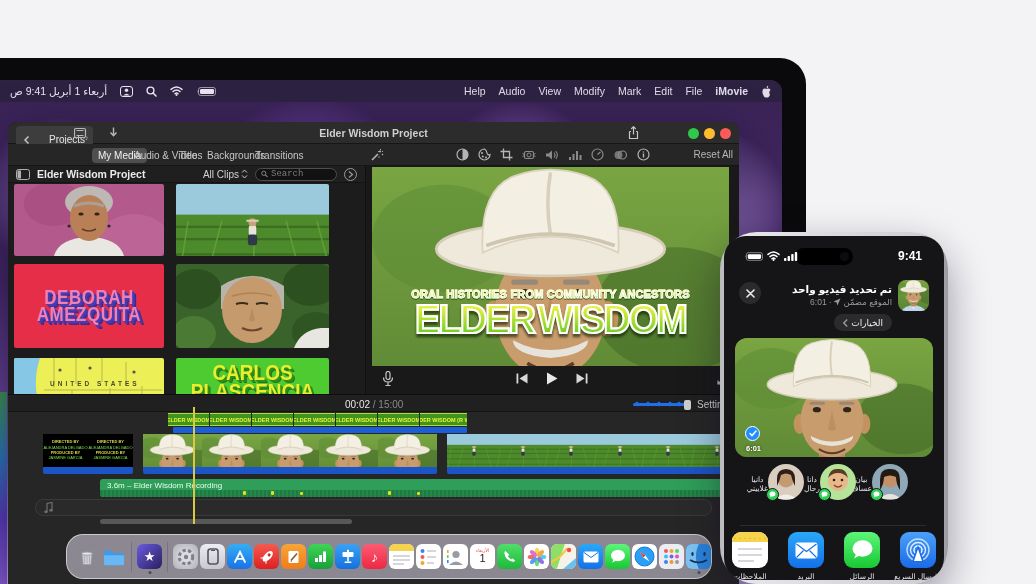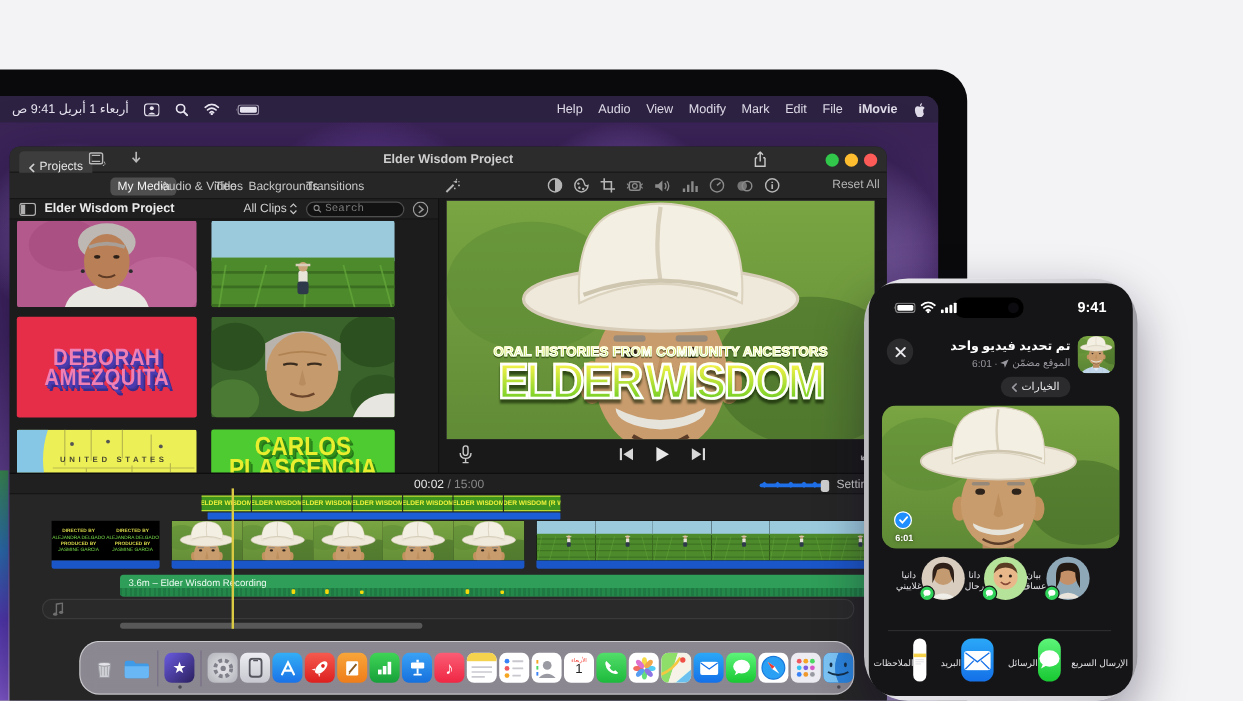--- a/index.html
+++ b/index.html
@@ -22,21 +22,21 @@
 .left-strip{left:0;top:312px;width:7px;height:192px;background:linear-gradient(180deg,#3f9a55,#2f7ac0 35%,#5b3fc0 65%,#8a5fd8)}
 
 .menubar{left:0;top:0;width:782px;height:22px;background:rgba(44,34,62,.85);display:flex;align-items:center;justify-content:space-between;padding:0 10px;color:#e9e6f2;font-size:10.5px}
 .mb-left,.mb-right{display:flex;align-items:center;gap:13px}
 .mb-right span{opacity:.95}
 .mb-app{font-weight:bold}
 .mi{display:inline-flex;align-items:center}
 
 .win{left:8px;top:42px;width:731px;height:462px;background:#1e1e1e;border-radius:9px 9px 0 0;box-shadow:0 18px 50px rgba(10,0,30,.55);overflow:hidden}
 .titlebar{left:0;top:0;width:731px;height:22px;background:#2c2c2c;border-bottom:1px solid #161616}
-.backpill{left:8px;top:3.5px;height:28px;background:#3d3d3d;border-radius:4px;padding:0 8px;display:flex;align-items:center;gap:4px;color:#e6e6e6;font-size:10px}
+.backpill{left:8px;top:3.5px;height:28px;background:#3d3d3d;border-radius:4px;padding:0 8px;display:flex;align-items:center;gap:20px;color:#e6e6e6;font-size:10px}
 .tb-ic{top:4px;color:#b8b8b8}
 .wtitle{left:0;right:0;top:5px;text-align:center;color:#cfcfcf;font-size:10.5px;font-weight:bold}
 .lights{right:8px;top:6px;display:flex;gap:5px}
 .lt{width:11px;height:11px;border-radius:50%}
 
 .toolrow{left:0;top:22px;width:731px;height:22px;background:#262626;border-bottom:1px solid #151515}
 .tab{top:3.5px;font-size:10px;color:#c6c6c6;height:15px;display:flex;align-items:center;padding:0 6px;border-radius:4px}
 .tab.sel{background:#4f4f4f;color:#f2f2f2;font-weight:normal}
 .vicons{top:4px;display:flex;gap:9px;align-items:center}
 .reset{right:6px;top:5px;font-size:10px;color:#b5b5b5}
@@ -50,21 +50,21 @@
 .grid{left:0;top:61px;width:357px;height:211px;background:#1c1c1c;overflow:hidden}
 .thumb{overflow:hidden;border-radius:2px}
 .tcard{display:flex;flex-direction:column;align-items:center;justify-content:center;line-height:1}
 .deb{background:#e62e49}
 .deb div{font-weight:900;font-size:17px;letter-spacing:.5px;color:#f07fb4;text-shadow:1px 1px 0 #4b3bb0,2px 2px 0 #4b3bb0,3px 3px 0 #43349e,4px 4px 0 #3a2c8c;transform:scaleY(1.15)}
 .car{background:#4ecb30;justify-content:flex-start;padding-top:5px}
 .car div{font-weight:900;font-size:19px;color:#e9ef2e;text-shadow:1px 1px 0 #2f8f1a,2px 2px 0 #2f8f1a,3px 3px 0 #27761a;transform:scaleY(1.15)}
 .maptxt{left:36px;top:22px;font-size:6.5px;letter-spacing:3px;color:#4a4a30;font-weight:bold}
 
 .viewerbg{left:357px;top:44px;width:374px;height:228px;background:#191919;border-left:1px solid #101010}
-.vframe{left:364px;top:45px;width:357px;height:199px;overflow:hidden;background:#404040}
+.vframe{left:364px;top:45px;width:357px;height:199px;overflow:hidden;background:#6d28d9}
 .ovl-top{left:0;right:0;top:121px;text-align:center;font-size:11px;font-weight:900;letter-spacing:.2px}
 .ovl-main{left:0;right:0;top:131px;text-align:center;font-size:38px;font-weight:900;letter-spacing:-2px;word-spacing:-5px;transform:scaleY(1.08)}
 .gtx{background:linear-gradient(180deg,#f7f440 12%,#8fd61e 88%);-webkit-background-clip:text;background-clip:text;color:transparent;-webkit-text-stroke:1px #fff;filter:drop-shadow(0 1.5px 0 rgba(15,35,0,.55))}
 .gtx2{background:linear-gradient(180deg,#f7f34a 15%,#5cc81e 90%);-webkit-background-clip:text;background-clip:text;color:transparent;-webkit-text-stroke:2px #fff;filter:drop-shadow(0 3px 1px rgba(10,25,0,.6))}
 .vctrl{left:357px;top:244px;width:374px;height:28px;display:flex;align-items:center}
 .transport{left:0;right:0;top:6px;display:flex;gap:18px;justify-content:center;align-items:center}
 
 .tlhead{left:0;top:272px;width:731px;height:18px;background:#202020;border-top:1px solid #0e0e0e;border-bottom:1px solid #151515}
 .tcode{left:337px;top:4px;font-size:10px;color:#e8e8e8;font-weight:bold}
 .tcode span{color:#8a8a8a;font-weight:normal}
@@ -111,21 +111,21 @@
 .vcheck{left:10px;top:88px;width:15px;height:15px;border-radius:50%;background:#1f8fff;border:1.5px solid #fff;display:flex;align-items:center;justify-content:center}
 .vdur{left:11px;top:106px;font-size:7.5px;font-weight:bold;color:#fff;text-shadow:0 0 3px rgba(0,0,0,.6)}
 .crow{left:0;top:228px;width:100%;display:flex;direction:rtl;justify-content:center;gap:8px}
 .citem{width:44px;display:flex;align-items:center}
 .avatar{position:relative;width:36px;height:36px;border-radius:50%;overflow:visible}
 .avcirc{width:36px;height:36px;border-radius:50%;overflow:hidden}
 .badge{position:absolute;left:-2px;bottom:-1px;width:13px;height:13px;border-radius:50%;background:#30d158;border:1.5px solid #151517;display:flex;align-items:center;justify-content:center}
 .cname{margin-top:4px;font-size:7.5px;color:#e4e4e9;text-align:center;line-height:1.25;direction:rtl}
 .idiv{left:16px;top:289px;width:186px;height:1px;background:#2c2c2e}
 .approw{left:0;top:296px;width:100%;display:flex;direction:rtl;justify-content:center;gap:12px}
-.aitem{width:44px;display:flex;flex-direction:row;align-items:center}
+.aitem{width:44px;display:flex;flex-direction:column;align-items:center}
 .appic{width:36px;height:36px;border-radius:9px;display:flex;align-items:center;justify-content:center;overflow:hidden}
 .alabel{margin-top:4px;font-size:7.5px;color:#e4e4e9;text-align:center;direction:rtl;white-space:nowrap}
 </style>
 </head>
 <body>
 
 <svg width="0" height="0" style="position:absolute" aria-hidden="true">
 <defs>
 <linearGradient id="gGreen" x1="0" y1="0" x2="0" y2="1">
         <stop offset="0" stop-color="#7aa542"></stop>

